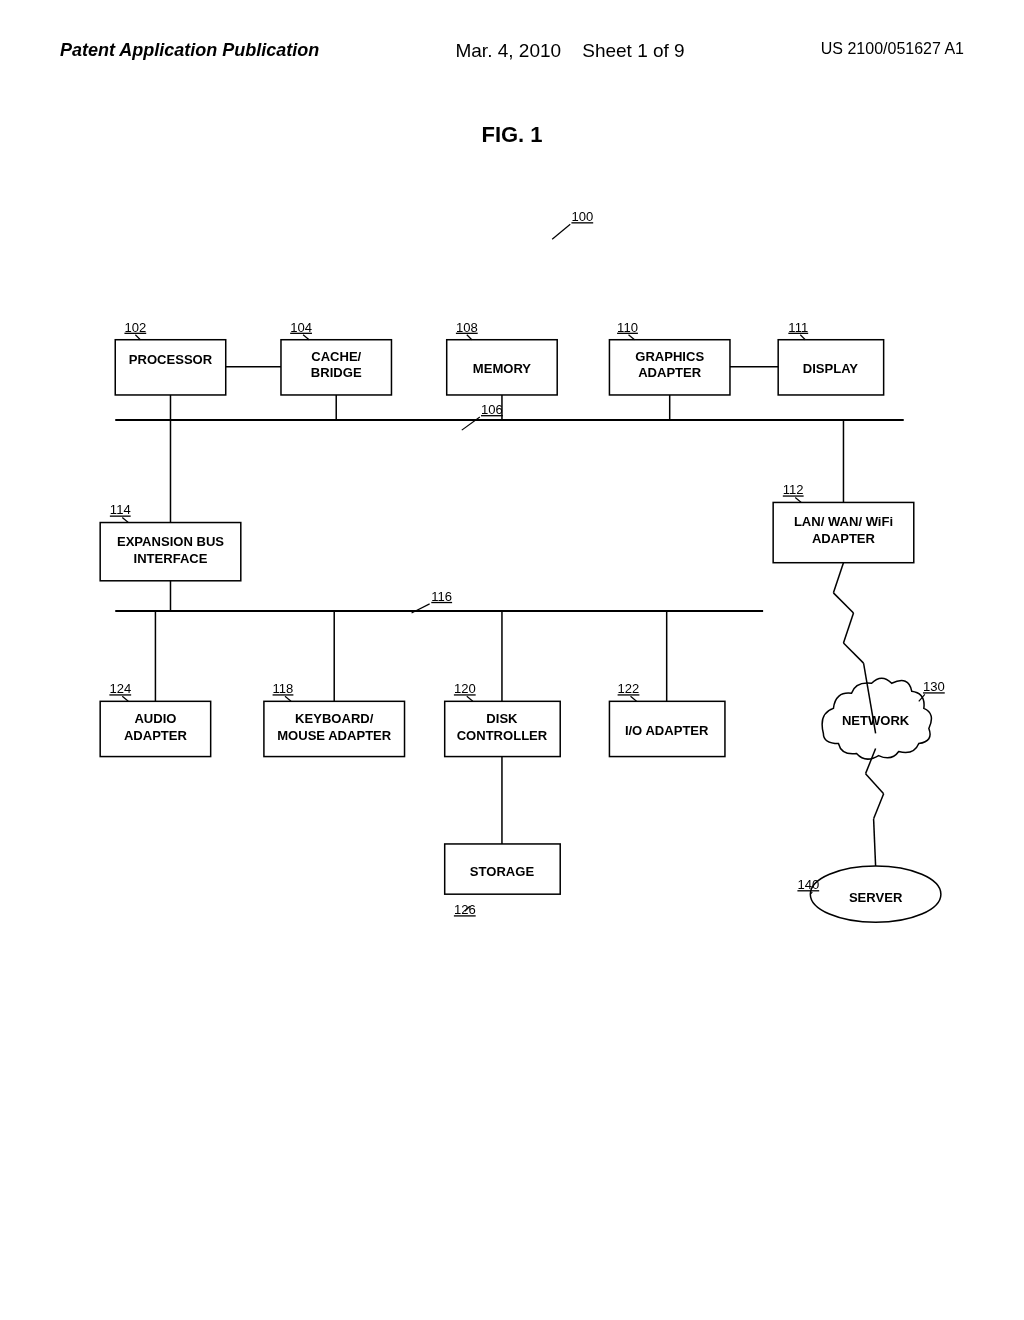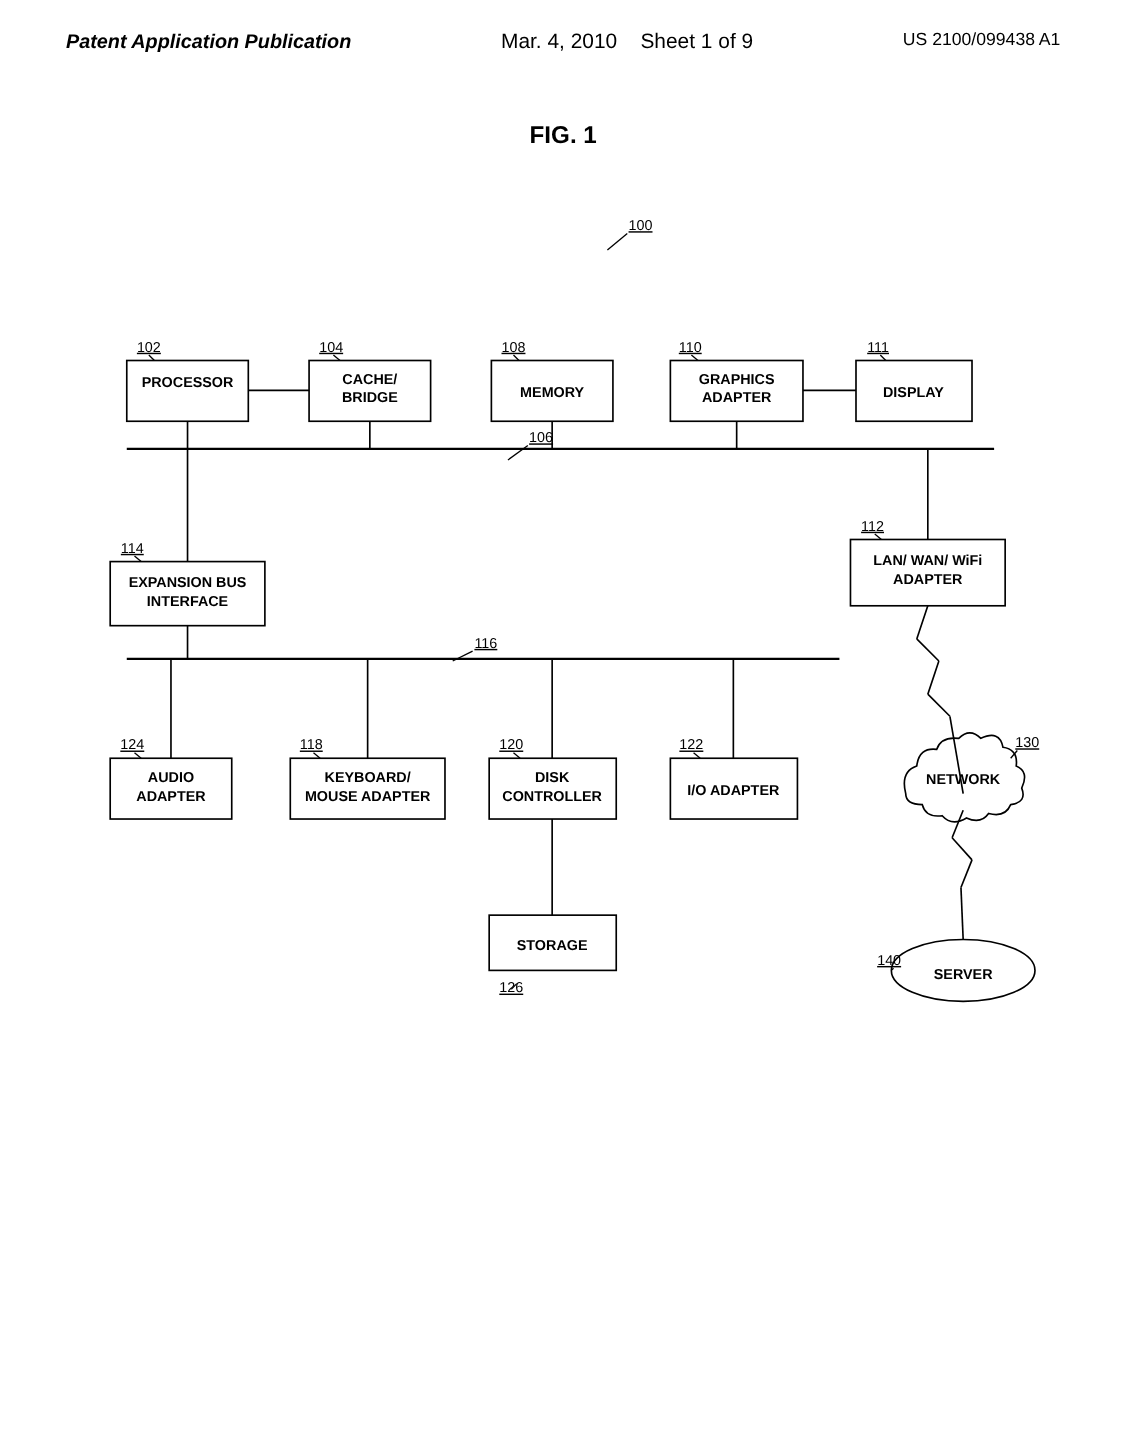--- a/index.html
+++ b/index.html
@@ -8,21 +8,21 @@
       font-family: Arial, Helvetica, sans-serif;
       width: 1024px;
       min-height: 1320px;
       position: relative;
     }
 
     .page {
       width: 1024px;
       min-height: 1320px;
       background: #fff;
-      padding: 28px 60px;
+      padding: 40px 60px;
       position: relative;
     }
 
     .header {
       display: flex;
       justify-content: space-between;
       align-items: flex-start;
       margin-bottom: 60px;
       border-bottom: none;
     }
@@ -79,21 +79,21 @@
 </head>
 <body>
 
 <div class="page">
   <div class="header">
     <div class="header-left">Patent Application Publication</div>
     <div class="header-center">
       <span>Mar. 4, 2010</span>&nbsp;&nbsp;&nbsp;
       <span>Sheet 1 of 9</span>
     </div>
-    <div class="header-right">US 2100/099438 A1</div>
+    <div class="header-right">US 2100/051627 A1</div>
   </div>
 
   <div class="fig-title">FIG. 1</div>
 
   <div class="diagram-area">
     <svg viewBox="0 0 900 870" xmlns="http://www.w3.org/2000/svg">
 
       <text x="520" y="30" class="ref-num" text-decoration="underline" font-size="14" font-family="Arial" text-anchor="middle">100</text>
 
       <line x1="508" y1="33" x2="490" y2="48" stroke="#000" stroke-width="1.2"></line>

